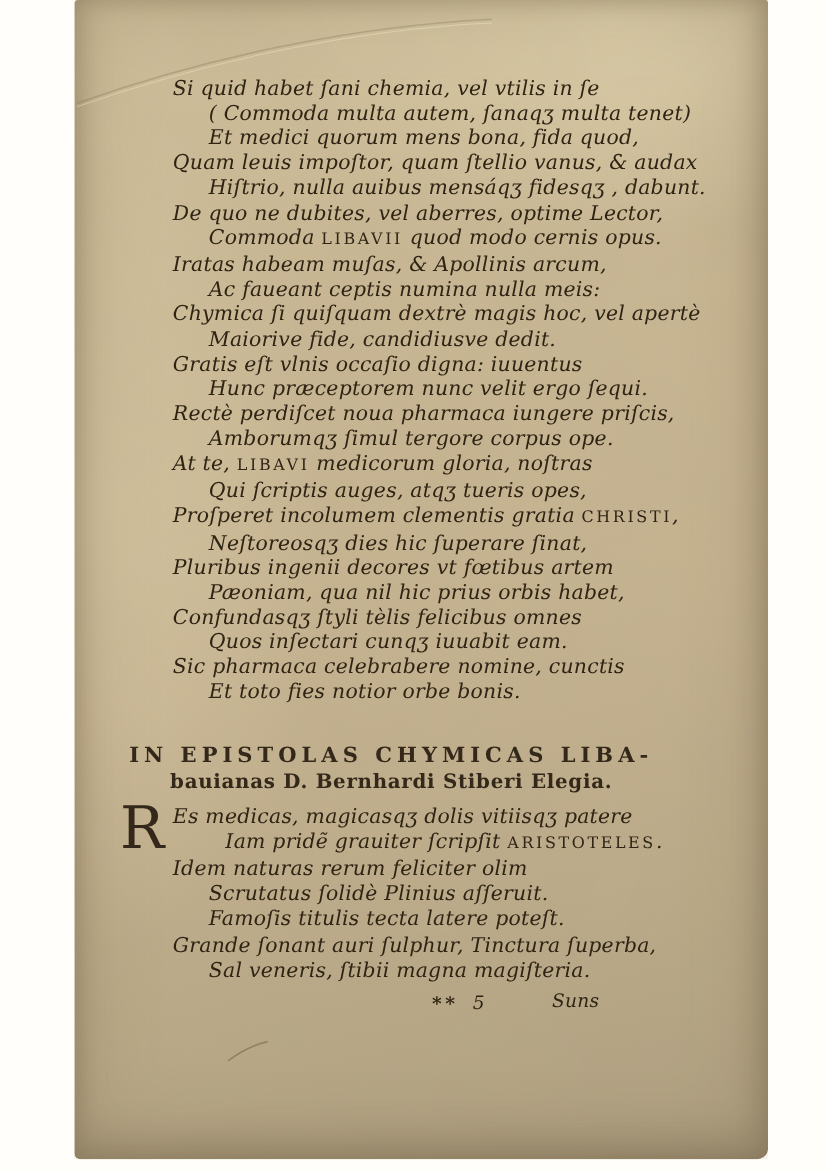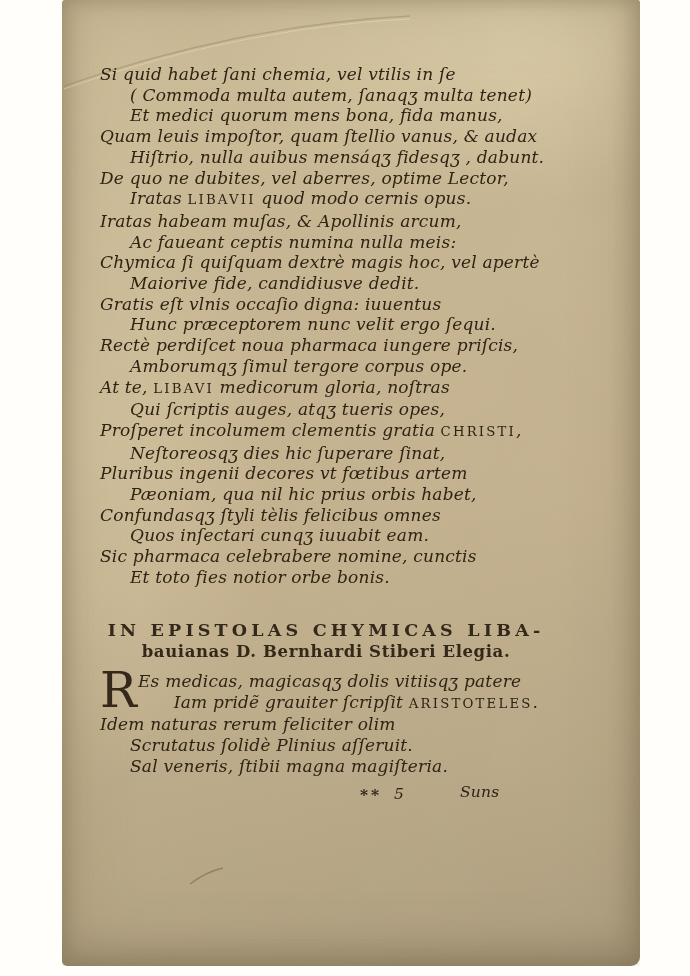--- a/index.html
+++ b/index.html
@@ -20,21 +20,21 @@
       inset 0 -16px 30px rgba(99,86,60,.28),
       inset -8px 0 18px rgba(104,90,62,.22),
       inset 6px 0 14px rgba(90,76,52,.12);
   }
   svg.texture { position:absolute; left:62px; top:0; pointer-events:none; }
   .textblock {
     position:absolute; left:100px; top:64px; width:474px;
     font-style:italic; font-size:17px; line-height:20.7px;
     letter-spacing:.2px; color:#2f2414;
   }
-  .line { white-space:nowrap; }
+  .line { white-space:nowrap;margin-left:44px; }
   .poemA .line.ind { padding-left:30px; }
   .caps { font-style:normal; font-size:.78em; letter-spacing:2.2px; }
   .heading {
     margin-top:31px; width:452px; text-align:center;
     font-style:normal; color:#33281a;font-weight:bold;
   }
   .heading .h1 { font-size:17.5px; letter-spacing:4.2px; line-height:22px; white-space:nowrap; }
   .heading .h2 { font-size:16.5px; letter-spacing:.6px; line-height:21px; }
   .poemB { margin-top:9px; line-height:21.2px; }
   .dropcap {
@@ -67,25 +67,25 @@
   <path d="M2,86 C110,48 230,22 348,16" stroke="rgba(116,99,68,0.28)" stroke-width="1.3" fill="none"></path>
   <path d="M2,89 C110,51 230,25 348,19" stroke="rgba(238,226,192,0.45)" stroke-width="1" fill="none"></path>
   <path d="M128,884 C140,875 152,870 161,868" stroke="rgba(90,75,50,0.40)" stroke-width="1.4" fill="none"></path>
 </svg>
 
 <div class="textblock">
 
   <div class="poemA" id="poemA">
       <div class="line"><span>Si quid habet ſani chemia, vel vtilis in ſe</span></div>
       <div class="line ind"><span>( Commoda multa autem, ſanaqʒ multa tenet)</span></div>
-      <div class="line ind"><span>Et medici quorum mens bona, fida manus,</span></div>
+      <div class="line ind"><span>Et medici quorum mens bona, fida quod,</span></div>
       <div class="line"><span>Quam leuis impoſtor, quam ſtellio vanus, &amp; audax</span></div>
       <div class="line ind"><span>Hiſtrio, nulla auibus mensáqʒ fidesqʒ , dabunt.</span></div>
       <div class="line"><span>De quo ne dubites, vel aberres, optime Lector,</span></div>
-      <div class="line ind"><span>Iratas </span><span class="caps">LIBAVII</span><span> quod modo cernis opus.</span></div>
+      <div class="line ind"><span>Commoda </span><span class="caps">LIBAVII</span><span> quod modo cernis opus.</span></div>
       <div class="line"><span>Iratas habeam muſas, &amp; Apollinis arcum,</span></div>
       <div class="line ind"><span>Ac faueant ceptis numina nulla meis:</span></div>
       <div class="line"><span>Chymica ſi quiſquam dextrè magis hoc, vel apertè</span></div>
       <div class="line ind"><span>Maiorive fide, candidiusve dedit.</span></div>
       <div class="line"><span>Gratis eſt vlnis occaſio digna: iuuentus</span></div>
       <div class="line ind"><span>Hunc præceptorem nunc velit ergo ſequi.</span></div>
       <div class="line"><span>Rectè perdiſcet noua pharmaca iungere priſcis,</span></div>
       <div class="line ind"><span>Amborumqʒ ſimul tergore corpus ope.</span></div>
       <div class="line"><span>At te, </span><span class="caps">LIBAVI</span><span> medicorum gloria, noſtras</span></div>
       <div class="line ind"><span>Qui ſcriptis auges, atqʒ tueris opes,</span></div>
@@ -103,20 +103,22 @@
     <div class="h1">IN EPISTOLAS CHYMICAS LIBA-</div>
     <div class="h2">bauianas D. Bernhardi Stiberi Elegia.</div>
   </div>
 
   <div class="poemB" id="poemB">
     <div class="dropcap">R</div>
   <div class="line"><span>Es medicas, magicasqʒ dolis vitiisqʒ patere</span></div>
       <div class="line ind2"><span>Iam pridẽ grauiter ſcripſit </span><span class="caps">ARISTOTELES</span><span>.</span></div>
       <div class="line"><span>Idem naturas rerum feliciter olim</span></div>
       <div class="line ind"><span>Scrutatus ſolidè Plinius aſſeruit.</span></div>
+      <div class="line ind"><span>Famoſis titulis tecta latere poteſt.</span></div>
+      <div class="line"><span>Grande ſonant auri ſulphur, Tinctura ſuperba,</span></div>
       <div class="line ind"><span>Sal veneris, ſtibii magna magiſteria.</span></div>
     </div>
 
   <div class="footer">
     <span class="sig">**</span>
     <span class="leafnum">5</span>
     <span class="catchword">Suns</span>
   </div>
 
 </div>

